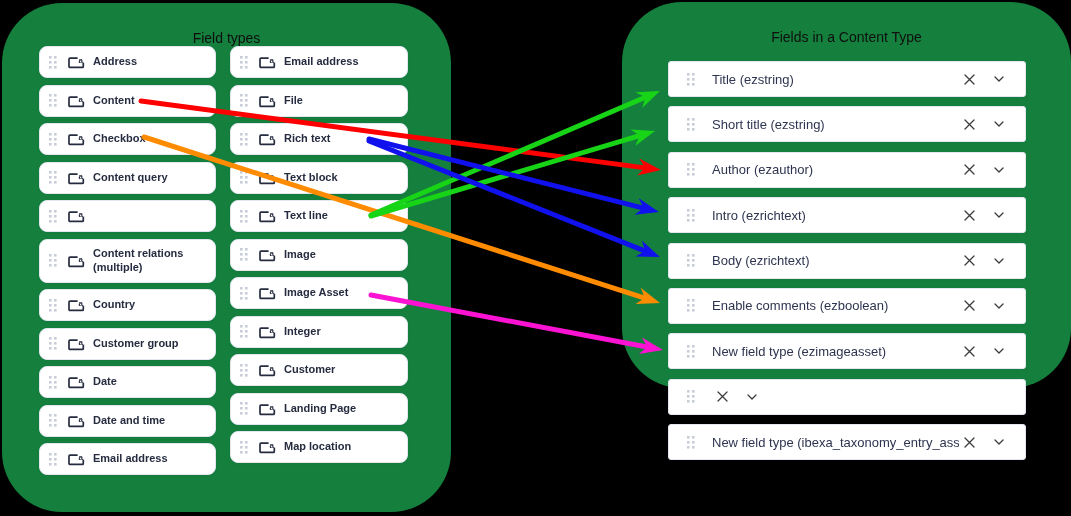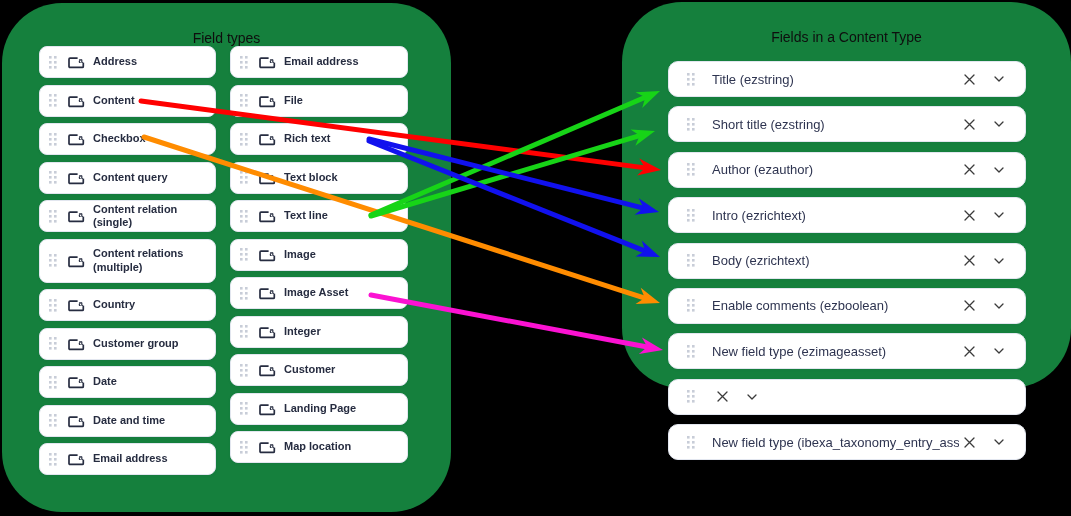--- a/index.html
+++ b/index.html
@@ -24,21 +24,21 @@
     height:32px; box-sizing:border-box; display:flex; align-items:center;
     padding:0 8px 0 9px; box-shadow:0 1px 3px rgba(35,46,84,0.07);
   }
   .ft-item.tall { height:44px; }
   .ft-item .drag  { margin-right:11px; display:flex; }
   .ft-item .ficon { margin-right:8px; display:flex; }
   .ft-label { font-size:11px; font-weight:700; color:#262c40; line-height:1.2; }
 
   .fields { position:absolute; left:46px; top:59px; width:358px; display:flex; flex-direction:column; gap:9.4px; }
   .ct-item {
-    background:#fff; border:1px solid #e2e6ef; border-radius:10px;
+    background:#fff; border:1px solid #e2e6ef; border-radius:3px;
     height:36px; box-sizing:border-box; display:flex; align-items:center;
     padding:0 16px 0 18px; box-shadow:0 1px 3px rgba(35,46,84,0.05);
   }
   .ct-item .drag { margin-right:17px; display:flex; }
   .ct-label { font-size:13px; font-weight:400; color:#2e3450; flex:1; white-space:nowrap; overflow:hidden; }
   .icon-btn { display:flex; align-items:center; justify-content:center; width:20px; height:20px; cursor:pointer; }
   .icon-btn.chev { margin-left:10px; }
 
   #arrows { position:absolute; left:0; top:0; pointer-events:none; }
 </style>
@@ -142,21 +142,20 @@
                 <rect x="5" y="10" width="2.6" height="2.6" fill="#c8cdd8"></rect>
               </svg>
             </span>
             <span class="ficon">
               <svg width="17" height="14" viewBox="0 0 17 14">
     <rect x="1" y="3.2" width="14.3" height="9.2" rx="1" fill="none" stroke="#262c40" stroke-width="1.7"></rect>
     <rect x="9.6" y="1" width="7.4" height="6.6" fill="#fff"></rect>
     <text x="10.4" y="7.6" font-size="8" font-weight="700" fill="#262c40" font-family="Liberation Sans, sans-serif">a</text>
   </svg>
             </span>
-            <span class="ft-label">Content relation (single)</span>
           </div>
           <div class="ft-item tall">
             <span class="drag">
               <svg width="8" height="13" viewBox="0 0 8 13">
                 <rect x="0" y="0" width="2.6" height="2.6" fill="#c8cdd8"></rect>
                 <rect x="5" y="0" width="2.6" height="2.6" fill="#c8cdd8"></rect>
                 <rect x="0" y="5" width="2.6" height="2.6" fill="#c8cdd8"></rect>
                 <rect x="5" y="5" width="2.6" height="2.6" fill="#c8cdd8"></rect>
                 <rect x="0" y="10" width="2.6" height="2.6" fill="#c8cdd8"></rect>
                 <rect x="5" y="10" width="2.6" height="2.6" fill="#c8cdd8"></rect>

